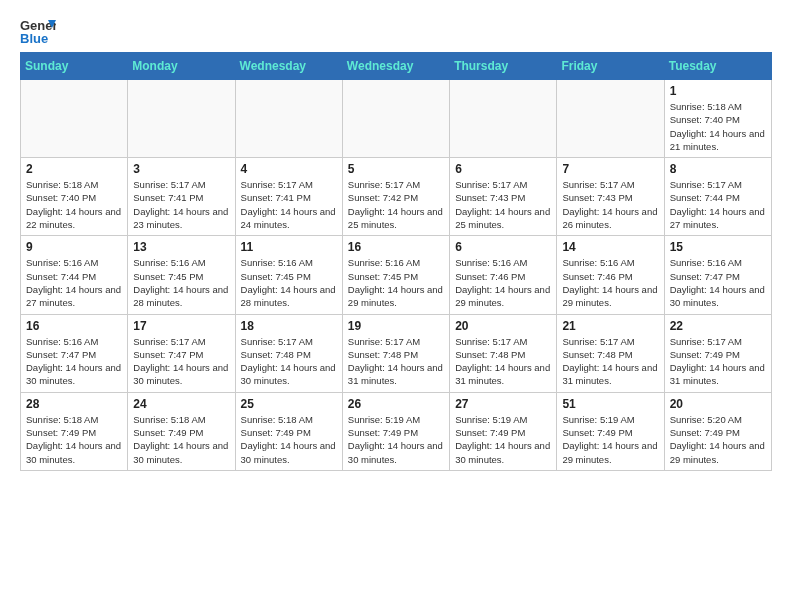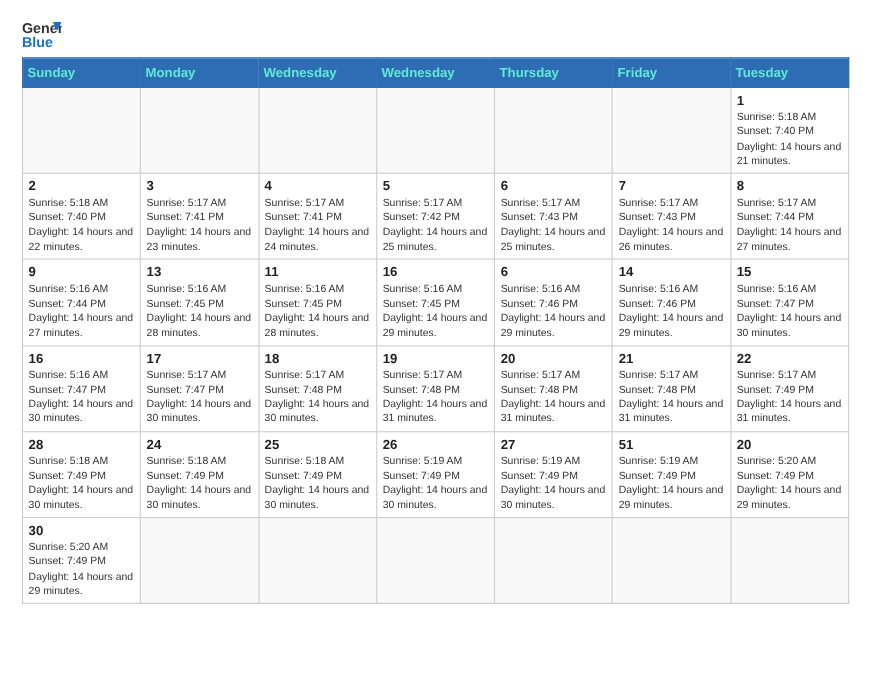--- a/index.html
+++ b/index.html
@@ -320,29 +320,14 @@
 and 29 minutes.</div>
         </td>
         <td>
           <span class="day-number">20</span>
           <div class="day-info">Sunrise: 5:20 AM
 Sunset: 7:49 PM
 Daylight: 14 hours
 and 29 minutes.</div>
         </td>
       </tr>
-      <tr>
-        <td>
-          <span class="day-number">30</span>
-          <div class="day-info">Sunrise: 5:20 AM
-Sunset: 7:49 PM
-Daylight: 14 hours
-and 29 minutes.</div>
-        </td>
-        <td class="empty"></td>
-        <td class="empty"></td>
-        <td class="empty"></td>
-        <td class="empty"></td>
-        <td class="empty"></td>
-        <td class="empty"></td>
-      </tr>
     </tbody>
 </table>
 
 </body></html>

